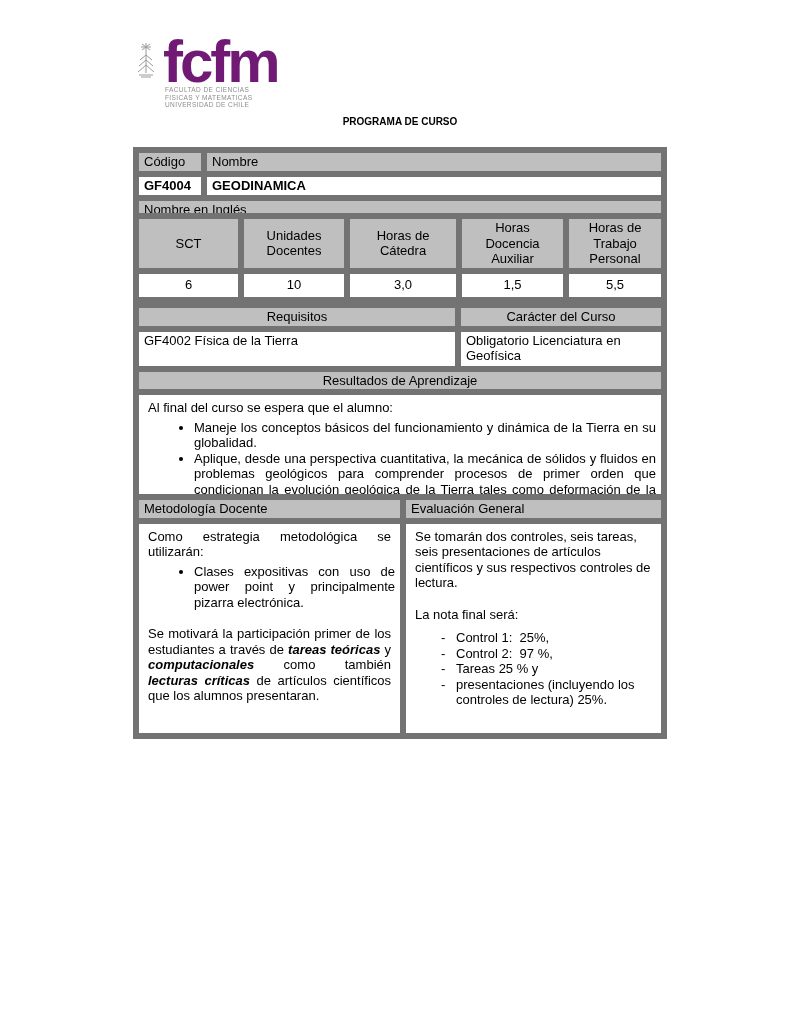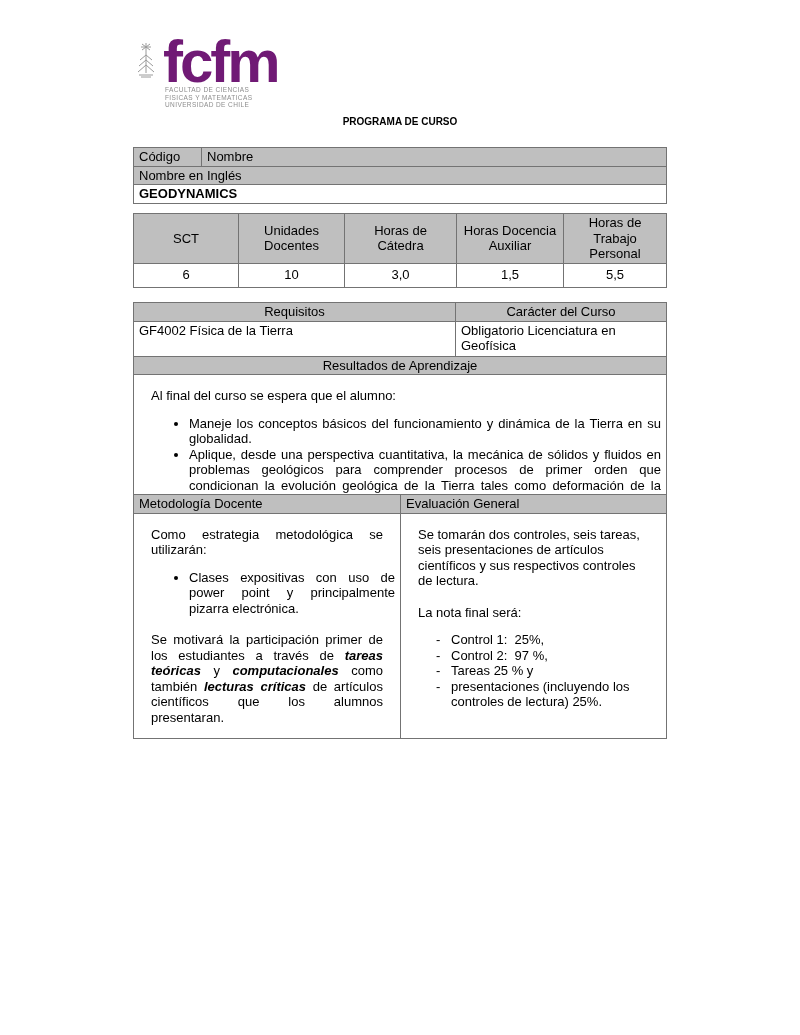--- a/index.html
+++ b/index.html
@@ -14,36 +14,36 @@
   .logo-lines{margin-top:2px;margin-left:2px;}
   .logo-lines div{font-size:6.5px;line-height:7.5px;letter-spacing:.4px;color:#8d8d8d;}
 
   
   .title{position:absolute;left:0;right:0;top:116px;text-align:center;
          font-weight:bold;font-size:10px;}
 
   
   .tbl{position:absolute;left:133px;width:534px;border-collapse:collapse;table-layout:fixed;
        font-size:13px;line-height:15.5px;}
-  .tbl td{border:1px solid #737373;padding:1px 5px;overflow:hidden;}
+  .tbl td{border:6px solid #737373;padding:1px 5px;overflow:hidden;}
   .gray{background:#bfbfbf;}
   .center{text-align:center;}
   .bold{font-weight:bold;}
   .vtop{vertical-align:top;}
   .h15 td{height:13px;}
   .h16 td{height:14px;}
   .h17 td{height:15px;}
   .h18 td{height:16px;}
   .hours-head td{height:44px;text-align:center;vertical-align:middle;}
   .hours-vals td{height:21px;text-align:center;}
   .req-vals td{height:32px;}
   .res-body td{height:108px;}
   .meth-body td{height:207px;}
 
-  .content-cell p{margin:12px;}
+  .content-cell p{margin:4px;}
   .content-cell .mt{margin-top:16px;}
   .justify p,.justify li{text-align:justify;}
 
   ul.bullet-list{margin:0;padding:0 0 0 50px;list-style:disc;}
   ul.bullet-list li{text-align:justify;}
 
   ul.dash-list{margin:8px;padding:0 0 0 22px;list-style:none;}
   ul.dash-list li{position:relative;padding-left:15px;white-space:pre-wrap;}
   ul.dash-list li::before{content:"-";position:absolute;left:0;top:0;}
 
@@ -83,20 +83,24 @@
 
   <table class="tbl" style="top:147px;">
     <colgroup>
         <col style="width:68px">
         <col>
       </colgroup>
     <tbody>
         <tr class="h16">
       <td class="gray">Código</td>
       <td class="gray">Nombre</td>
+    </tr>
+    <tr class="h18">
+      <td class="bold">GF4004</td>
+      <td class="bold">GEODINAMICA</td>
     </tr>
     <tr class="h16">
       <td colspan="2" class="gray">Nombre en Inglés</td>
     </tr>
     <tr class="h17">
       <td colspan="2" class="bold">GEODYNAMICS</td>
     </tr>
   </tbody>
     </table>
 

